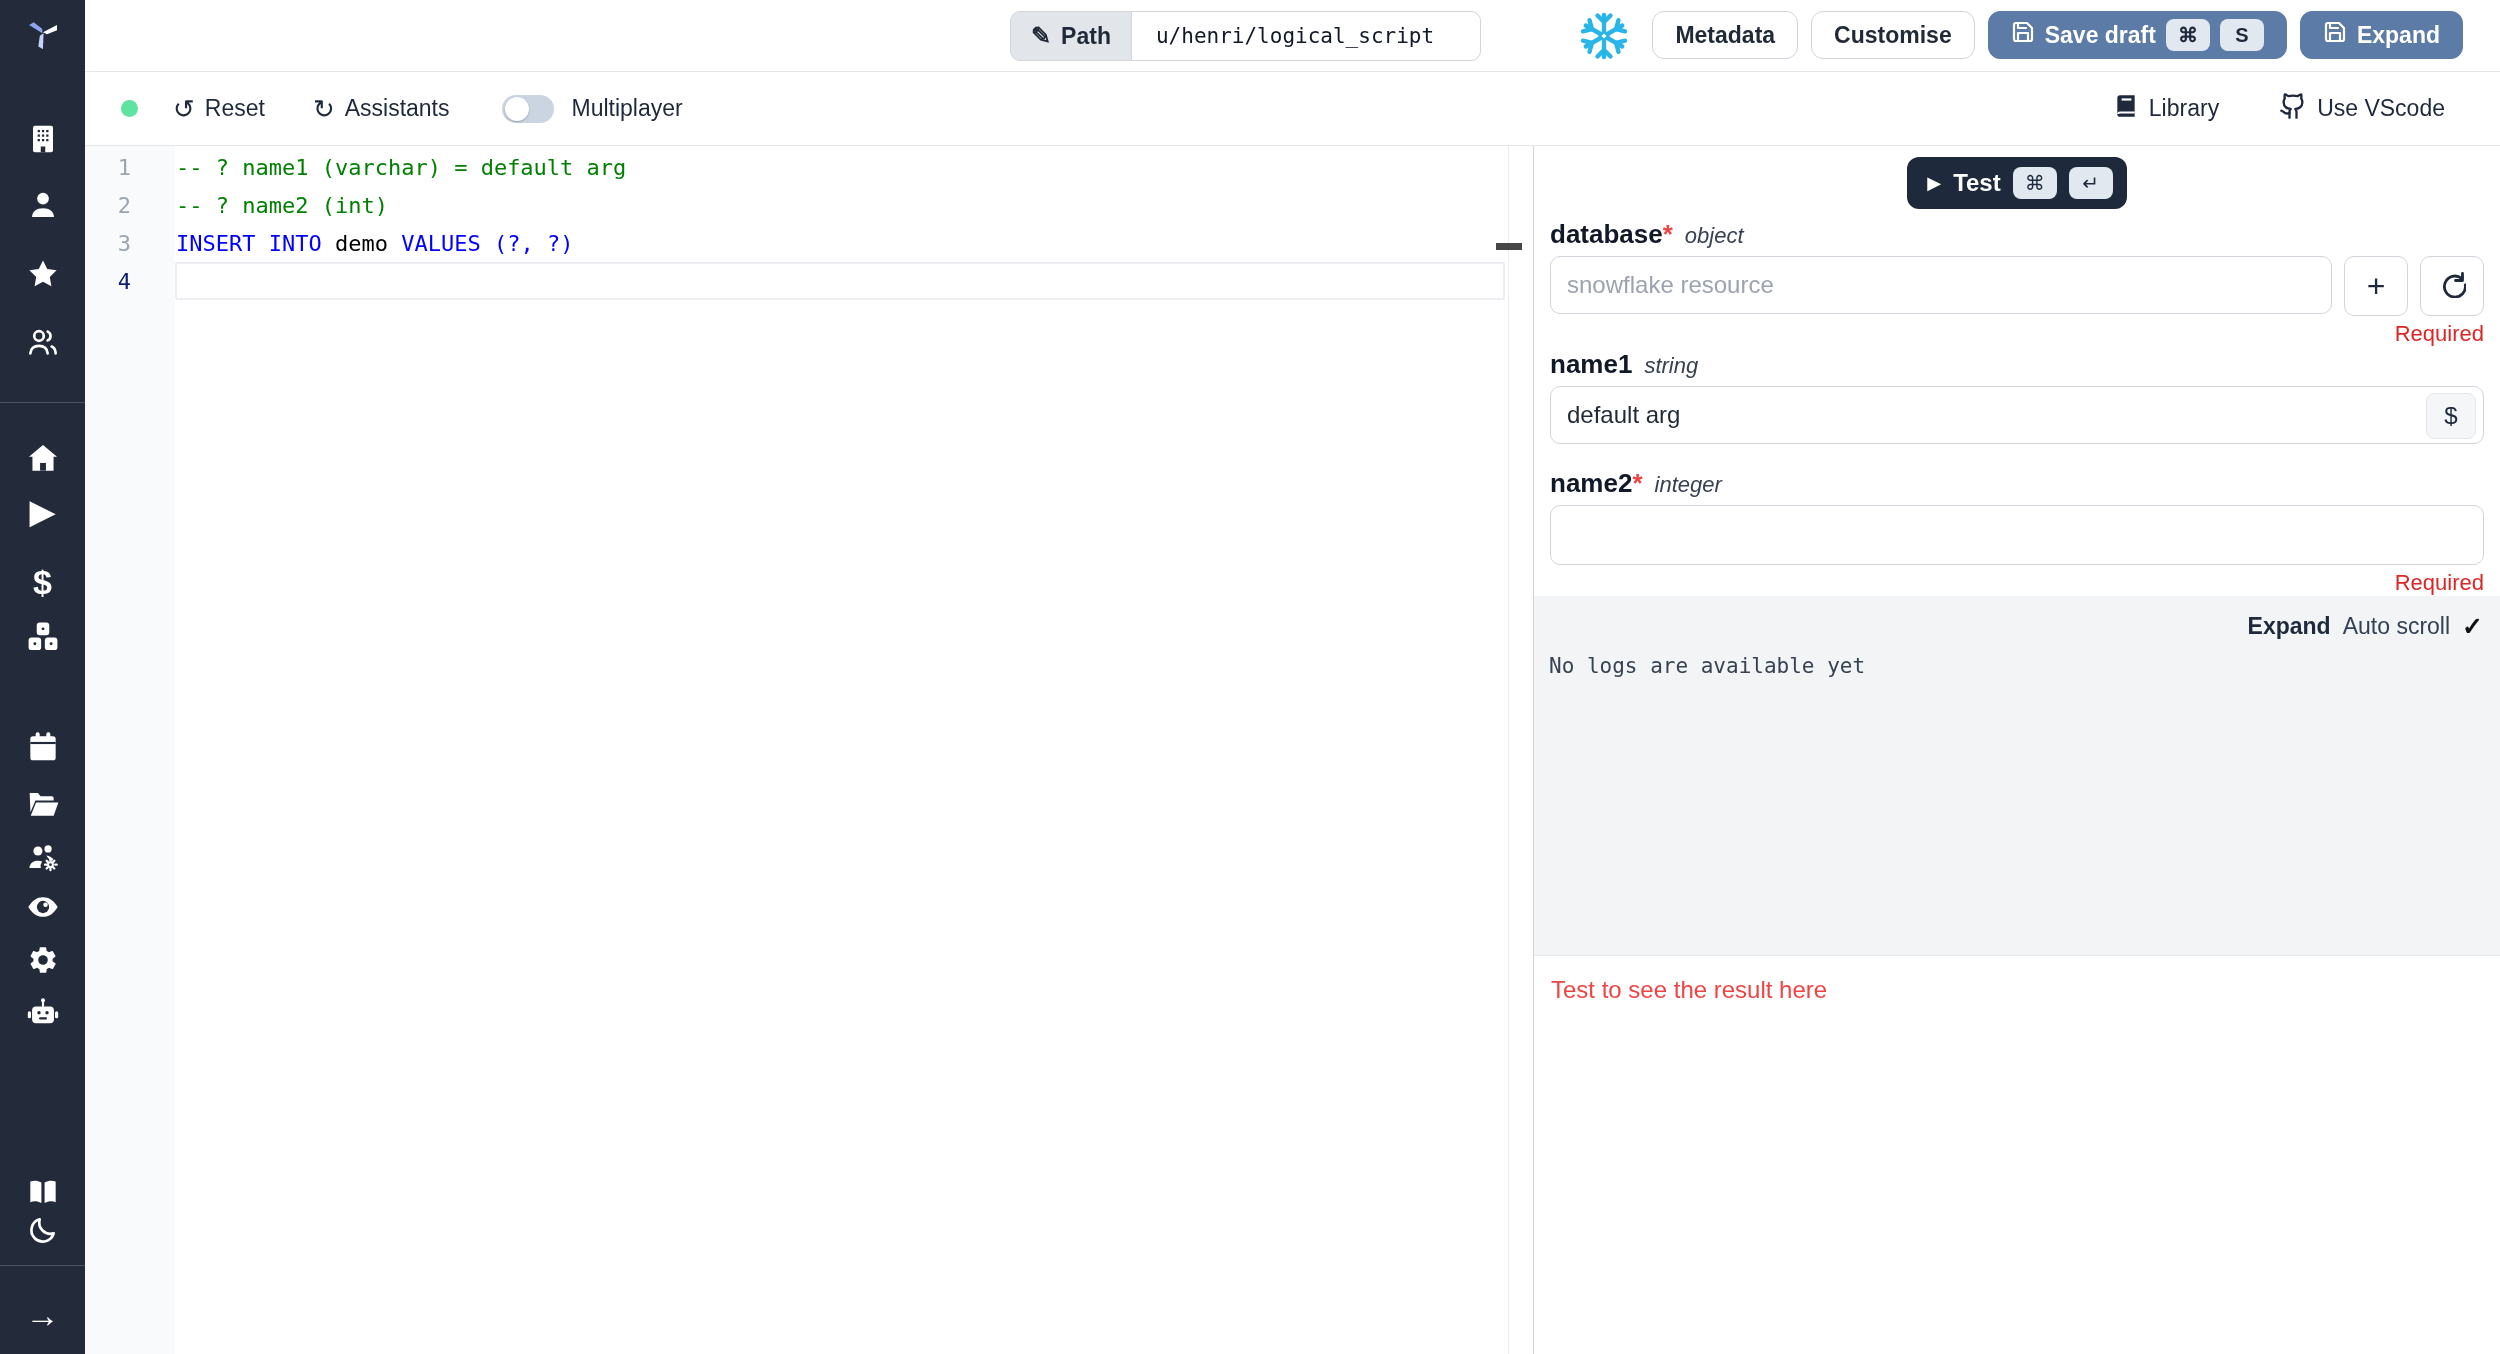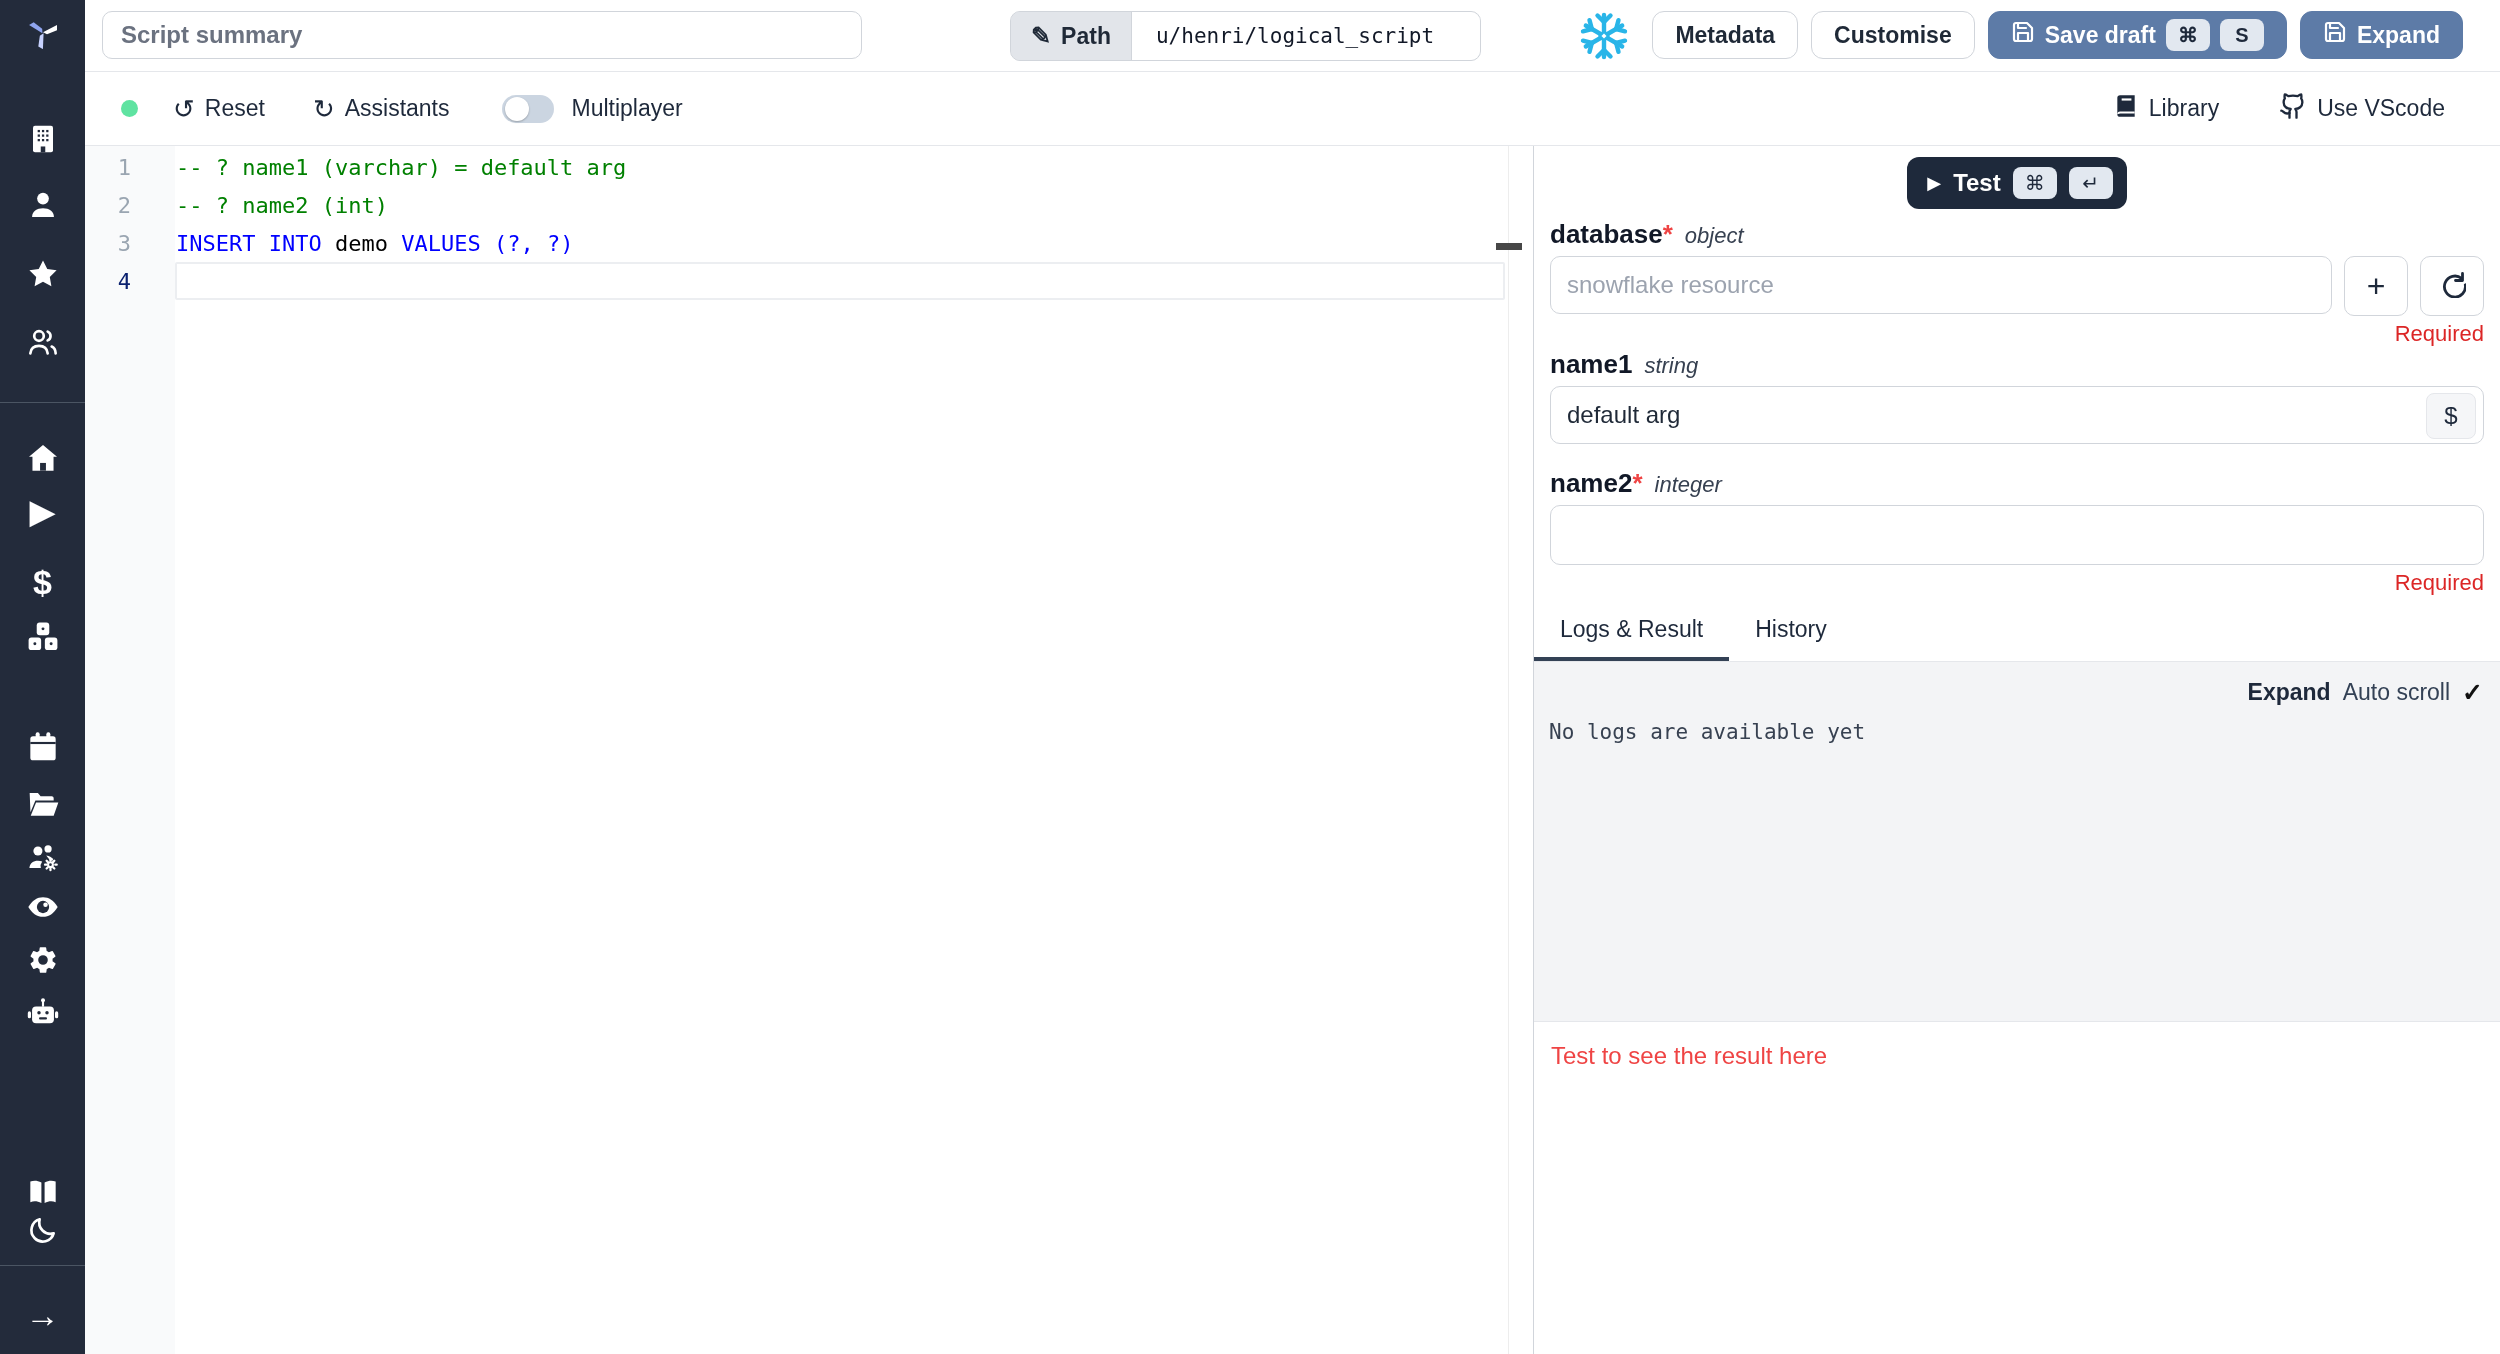--- a/index.html
+++ b/index.html
@@ -233,21 +233,20 @@
         </svg></span>
     </div>
     <div class="side-item" style="top: 1295px;">
       <span><span class="glyph" style="font-size:34px;">→</span></span>
     </div>
   </nav>
 
 <div class="main">
 
   <header class="topbar">
-    <input class="summary-input" placeholder="Script summary" style="">
 
     <div class="path-group">
       <div class="path-label">
         <span style="font-size:24px;">✎</span>
         <span>Path</span>
       </div>
       <div class="path-value">u/henri/logical_script</div>
     </div>
 
     <div class="snowflake">
@@ -429,24 +428,20 @@
       <div class="field-label" style="margin-top:24px">
         <span><span class="fname">name2</span><span class="star">*</span></span>
         <span class="ftype">integer</span>
       </div>
       <div class="input-wrap">
         <input class="text-input tall" style="">
       </div>
       <div class="required">Required</div>
     </div>
 
-    <div class="tabs">
-      <div class="tab active">Logs &amp; Result</div>
-      <div class="tab">History</div>
-    </div>
 
     <div class="logs">
       <div class="logs-controls">
         <span class="expand">Expand</span>
         <span class="autoscroll">Auto scroll</span>
         <span class="check">✓</span>
       </div>
       <div class="no-logs">No logs are available yet</div>
     </div>
 

